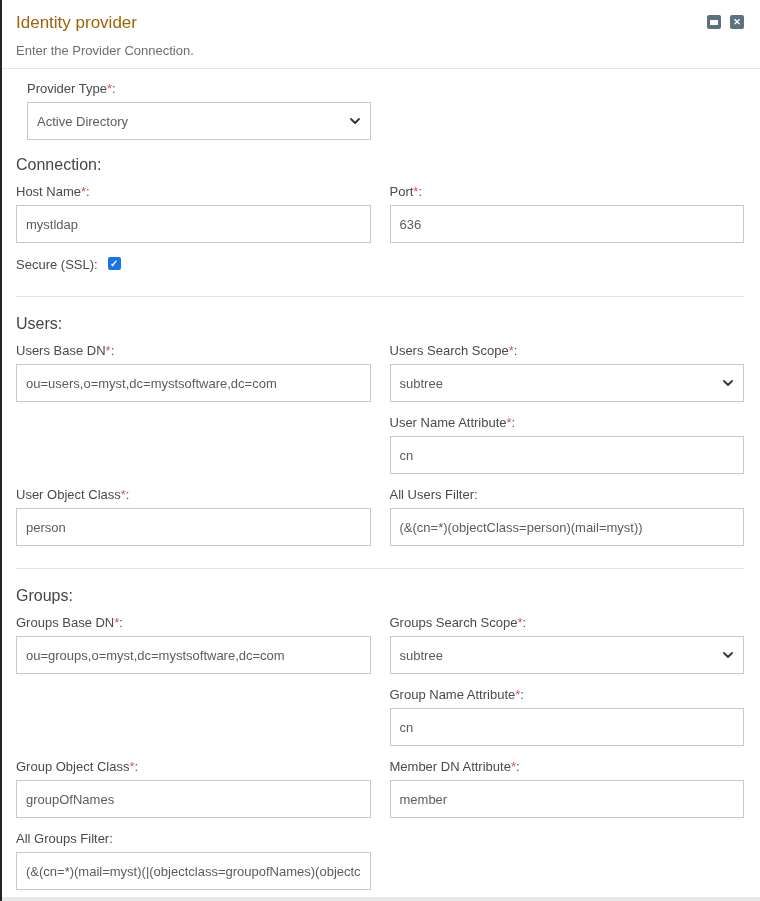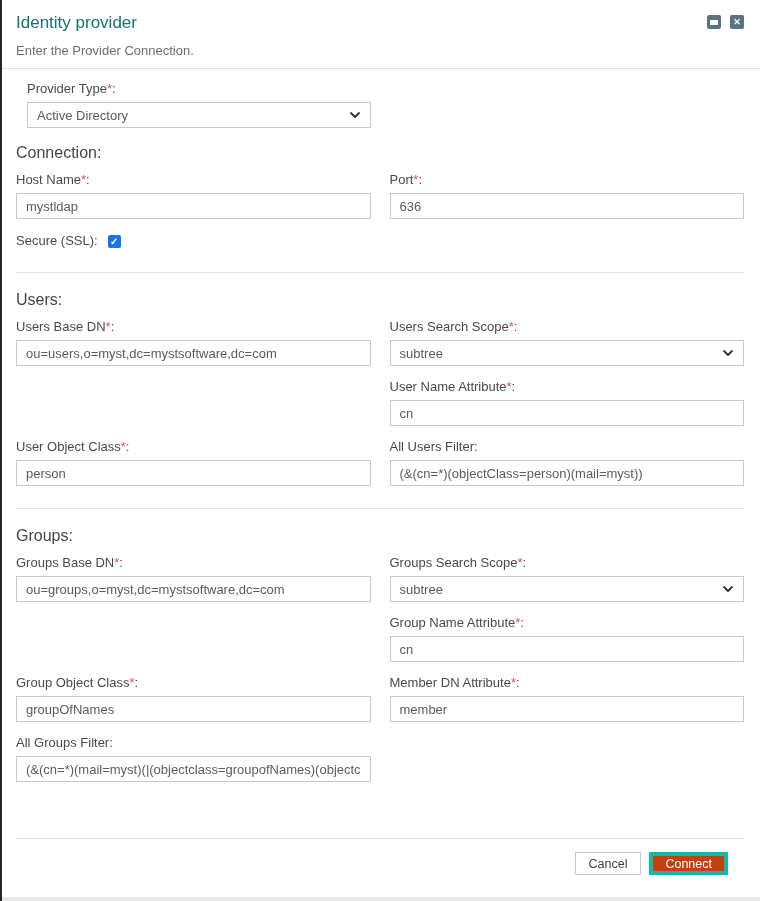--- a/index.html
+++ b/index.html
@@ -13,48 +13,48 @@
   .edge-bottom{ position: absolute; left: 0; bottom: 0; width: 760px; height: 4px; background: #e8e8e8; z-index: 4; }
 
   .dialog {
     position: absolute; left: 2px; top: 0; width: 758px; height: 897px;
     background: #fff; display: flex; flex-direction: column; overflow: hidden;
   }
 
   
   .header { padding: 12px 16px 10px 14px; border-bottom: 1px solid #e6e6e6; }
   .header-top { display: flex; align-items: flex-start; }
-  .title { flex: 1; font-size: 17px; color: #0f766e; line-height: 22px; }
+  .title { flex: 1; font-size: 17px; color: #a16207; line-height: 22px; }
   .win-icons { display: flex; align-items: center; gap: 9px; margin-top: 3px; }
   .win-icon {
     width: 14px; height: 14px; background: #5b737e; border-radius: 2px;
     display: inline-flex; align-items: center; justify-content: center; cursor: pointer;
   }
   .maximize-inner { width: 8px; height: 5px; background: #fff; margin-top: 1px; }
   .close-x { color: #fff; font-size: 9px; font-weight: bold; line-height: 1; }
   .subtitle { font-size: 13px; color: #6f6f6f; margin-top: 9px; }
 
   
   .body { flex: 1; padding: 12px 16px 0 14px; display: flex; flex-direction: column; overflow: hidden; }
   .row { display: grid; grid-template-columns: 1fr 1fr; column-gap: 19px; margin-bottom: 13px; }
   .field-label { display: block; font-size: 13px; color: #4a4a4a; margin-bottom: 6px; line-height: 15px; }
   .star { color: #e04f4f; }
   .text-input, .sel {
-    width: 100%; height: 26px; border: 1px solid #c9c9c9; background: #fff;
+    width: 100%; height: 38px; border: 1px solid #c9c9c9; background: #fff;
     font-family: "Liberation Sans", sans-serif; font-size: 13px; color: #5c5c5c;
     padding: 0 9px; border-radius: 0; outline: none;
   }
   .sel { display: flex; align-items: center; justify-content: space-between; cursor: pointer; }
   .sel .sel-value { white-space: nowrap; overflow: hidden; }
   .chev { flex: 0 0 auto; margin-left: 6px; }
   .indent { margin-left: 11px; }
   .section-heading { font-size: 16px; color: #464646; margin: 2px 0 10px 0; line-height: 19px; }
   .divider { border: none; border-top: 1px solid #e4e4e4; margin: 9px 0 15px 0; }
 
-  .ssl-row { display: flex; align-items: flex-end; margin: 1px 0 15px 0; font-size: 13px; color: #4a4a4a; }
+  .ssl-row { display: flex; align-items: flex-start; margin: 1px 0 15px 0; font-size: 13px; color: #4a4a4a; }
   .checkbox {
     width: 13px; height: 13px; margin-left: 10px; background: #1a73e8; border-radius: 2px;
     display: inline-flex; align-items: center; justify-content: center; cursor: pointer;
   }
   .checkbox .check-mark { color: #fff; font-size: 10px; line-height: 1; font-weight: bold; }
 
   
   .footer { margin-top: auto; }
   .footer-divider { border: none; border-top: 1px solid #e4e4e4; margin: 0; }
   .footer-buttons { display: flex; justify-content: flex-end; gap: 8px; padding: 13px 16px 22px 0; }

